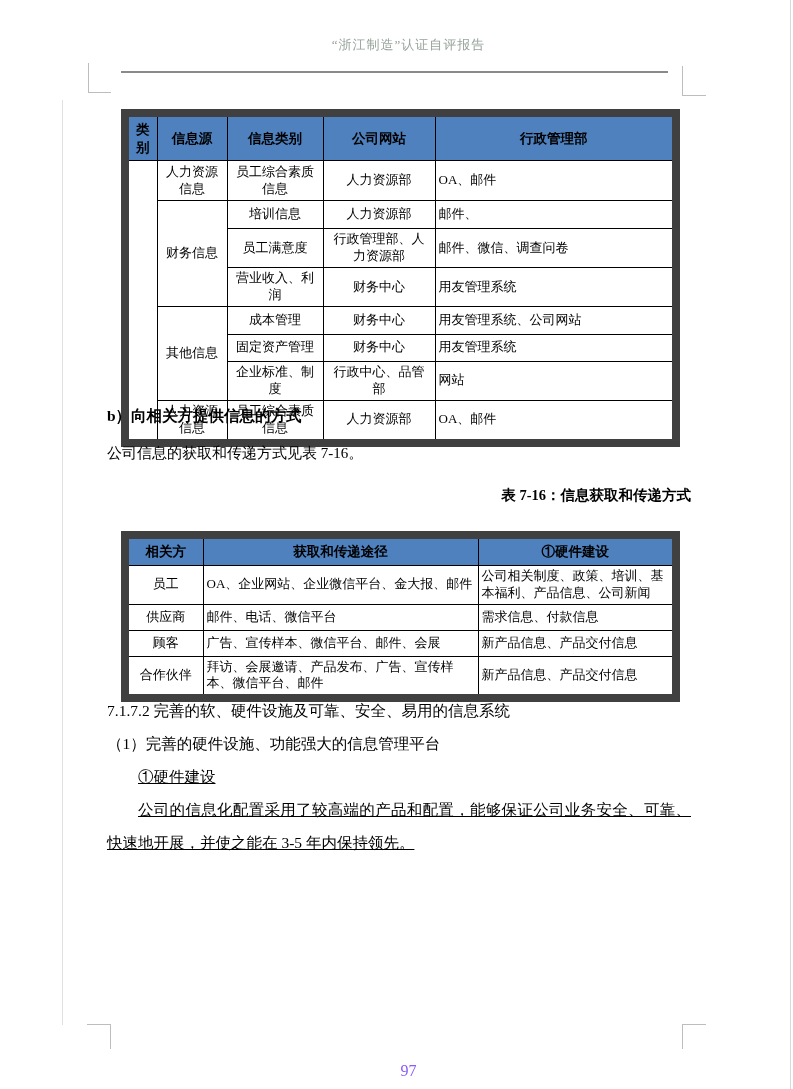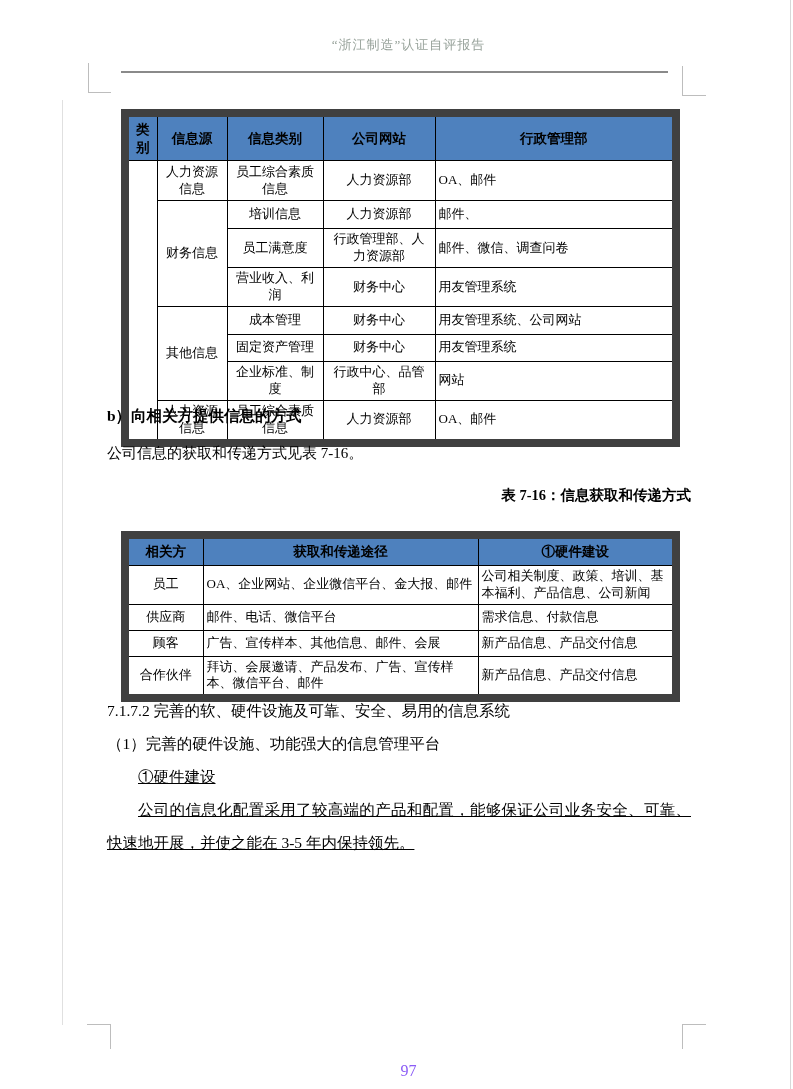--- a/index.html
+++ b/index.html
@@ -168,21 +168,21 @@
         <td class="l">OA、企业网站、企业微信平台、金大报、邮件</td>
         <td class="l">公司相关制度、政策、培训、基本福利、产品信息、公司新闻</td>
       </tr>
       <tr style="height:26px">
         <td class="c">供应商</td>
         <td class="l">邮件、电话、微信平台</td>
         <td class="l">需求信息、付款信息</td>
       </tr>
       <tr style="height:26px">
         <td class="c">顾客</td>
-        <td class="l">广告、宣传样本、其他信息、邮件、会展</td>
+        <td class="l">广告、宣传样本、微信平台、邮件、会展</td>
         <td class="l">新产品信息、产品交付信息</td>
       </tr>
       <tr style="height:40px">
         <td class="c">合作伙伴</td>
         <td class="l">拜访、会展邀请、产品发布、广告、宣传样本、微信平台、邮件</td>
         <td class="l">新产品信息、产品交付信息</td>
       </tr>
     </tbody>
   </table>
 

